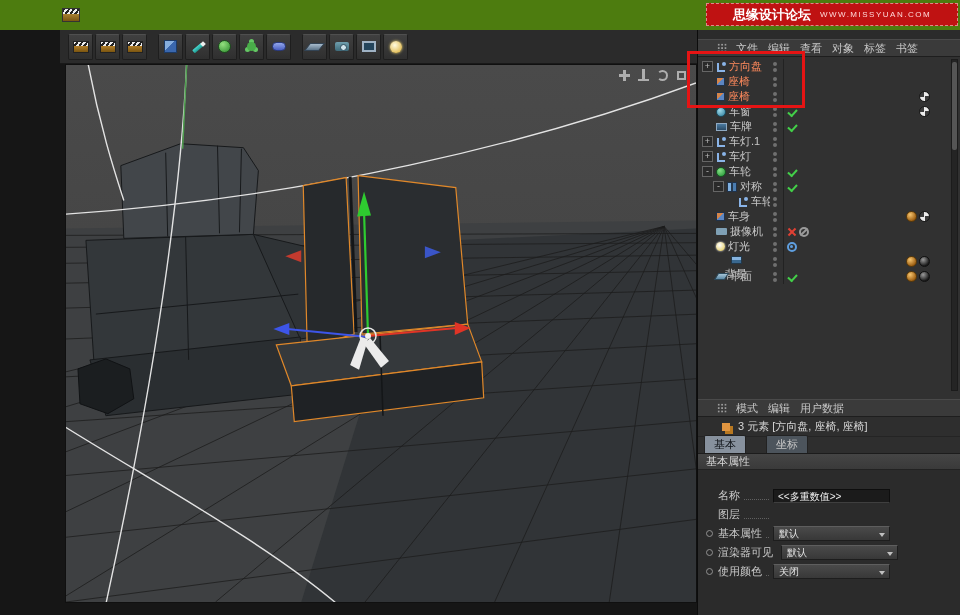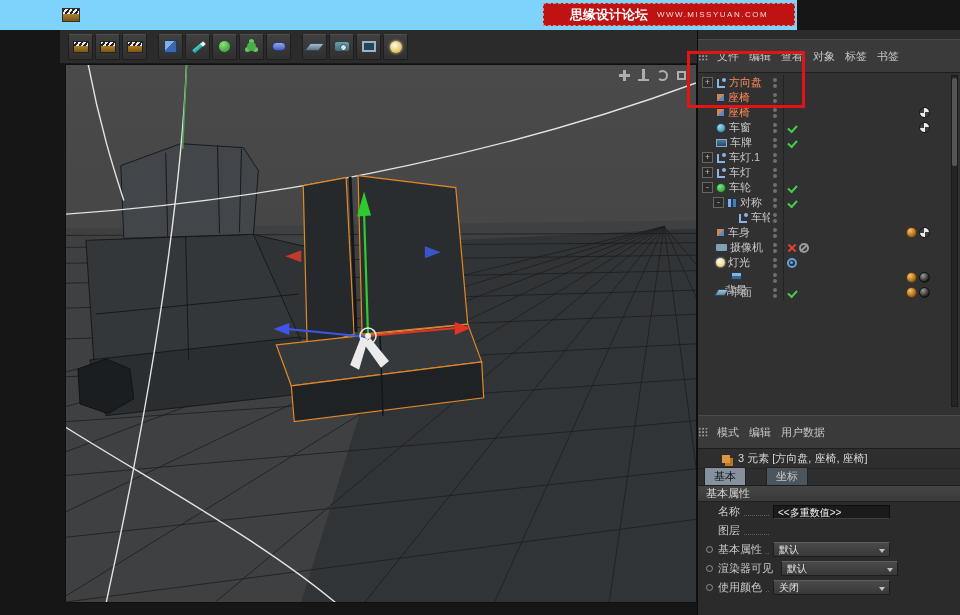--- a/index.html
+++ b/index.html
@@ -1,21 +1,21 @@
 <!DOCTYPE html>
 <html><head>
 <meta charset="utf-8">
 <style>
 *{margin:0;padding:0;box-sizing:border-box}
 body{background:#000}
 #app{position:relative;width:960px;height:615px;background:#161616;overflow:hidden;
   font-family:"Liberation Sans","DejaVu Sans",sans-serif}
 
 
-.topbar{position:absolute;left:0;top:0;width:797px;height:30px;background:#7dd3fc}
+.topbar{position:absolute;left:0;top:0;width:960px;height:30px;background:#4d7c0f}
 .clapper{position:absolute;left:62px;top:8px;width:18px;height:14px;background:linear-gradient(#caa24a,#7a5510);border:1px solid #333}
 .clapper::before{content:'';position:absolute;left:0;top:0;right:0;height:5px;
   background:repeating-linear-gradient(-55deg,#eee 0 2px,#222 2px 4px)}
 .banner{position:absolute;right:2px;top:3px;width:252px;height:23px;background:#bf1212;
   border:1px dashed rgba(255,255,255,.5);display:flex;align-items:center;justify-content:center;gap:9px}
 .banner-title{font-size:13px;font-weight:bold;color:#fff;white-space:nowrap}
 .banner-url{font-size:8px;color:#ffd8d8;letter-spacing:1.5px;white-space:nowrap}
 
 
 .toolbar{position:absolute;left:60px;top:30px;width:637px;height:34px;background:#2b2b2b;
@@ -51,22 +51,22 @@
 .nvi{width:13px;height:13px;position:relative;opacity:.85}
 .pan-icon::before{content:'';position:absolute;left:1px;top:5px;width:11px;height:3px;background:#c0c0c0}
 .pan-icon::after{content:'';position:absolute;left:5px;top:1px;width:3px;height:11px;background:#c0c0c0}
 .dolly-icon::before{content:'';position:absolute;left:5px;top:0;width:3px;height:10px;background:#c0c0c0}
 .dolly-icon::after{content:'';position:absolute;left:1px;top:10px;width:11px;height:2px;background:#c0c0c0}
 .rotate-icon::before{content:'';position:absolute;inset:1px;border:2.5px solid #c0c0c0;border-radius:50%;border-left-color:transparent}
 .maximize-icon::before{content:'';position:absolute;inset:2px;border:2px solid #c0c0c0}
 
 
 .right-panel{position:absolute;left:697px;top:30px;width:263px;height:585px;background:#2b2b2b;border-left:1px solid #0c0c0c}
-.om-menu,.am-mode{height:34px;background:#3a3a3a;border-top:1px solid #4a4a4a;border-bottom:1px solid #1e1e1e;
-  display:flex;align-items:center;gap:2px;padding:0 0}
+.om-menu,.am-mode{height:18px;background:#3a3a3a;border-top:1px solid #4a4a4a;border-bottom:1px solid #1e1e1e;
+  display:flex;align-items:center;gap:2px;padding:0 19px}
 .om-menu{margin-top:9px}
 .menu-item{font-size:11px;color:#c8c8c8;padding:0 5px;white-space:nowrap}
 .gridglyph{width:10px;height:10px;margin-right:2px;flex:none;
   background-image:radial-gradient(#9a9a9a 1px,transparent 1.3px);background-size:3.4px 3.4px}
 .mrow{display:flex;align-items:center}
 
 .om-list{position:relative;height:342px;background:#313131;padding-top:2px;overflow:hidden}
 .om-row{display:flex;align-items:center;height:15px;padding-left:4px;padding-right:12px}
 .om-left{display:flex;align-items:center;gap:3px;flex:0 0 68px;overflow:hidden}
 .tw{width:11px;height:11px;font-size:9px;line-height:9px;text-align:center;color:#bbb;background:#2a2a2a;border:1px solid #666;flex:none}
@@ -120,21 +120,21 @@
 
 
 .am-info{height:20px;display:flex;align-items:center;padding:0 24px;background:#2e2e2e;border-bottom:1px solid #242424}
 .multi-icon{width:8px;height:8px;background:#e09540;box-shadow:3px 3px 0 #b87820;margin-right:8px;flex:none}
 .am-info-text{font-size:11px;color:#d6d6d6;white-space:nowrap}
 .am-tabs{height:17px;display:flex;align-items:flex-end;gap:20px;padding:0 6px;background:#2e2e2e;border-bottom:1px solid #1c1c1c}
 .tab{font-size:11px;padding:1px 9px;background:#4c545c;color:#c6c6c6;border:1px solid #222;border-bottom:none;border-radius:2px 2px 0 0}
 .tab.active{background:#87919d;color:#101418}
 .am-section{height:16px;background:linear-gradient(#454545,#3a3a3a);border-bottom:1px solid #222;
   display:flex;align-items:center;padding:0 8px;font-size:11px;color:#d8d8d8}
-.am-rows{padding:0 70px 0 6px}
+.am-rows{padding:16px 70px 0 6px}
 .am-row{display:flex;align-items:center;height:19px}
 .keycircle{flex:none;width:7px;height:7px;border:1px solid #909090;border-radius:50%;margin:0 5px 0 2px}
 .keycircle.hid{visibility:hidden}
 .am-label{flex:none;font-size:11px;color:#c9c9c9;white-space:nowrap}
 .leader{flex:1;height:8px;margin:0 4px;border-bottom:1px dotted #606060}
 .am-row.mini .leader{flex:0 0 10px}
 .fill{flex:1}
 .am-input{flex:none;width:117px;height:14px;line-height:13px;background:#1b1b1b;border:1px solid #0e0e0e;
   border-bottom-color:#3f3f3f;color:#eee;font-size:10px;padding:0 4px;overflow:hidden;white-space:nowrap}
 .am-drop{flex:none;width:117px;height:15px;line-height:14px;background:linear-gradient(#4a4a4a,#383838);

